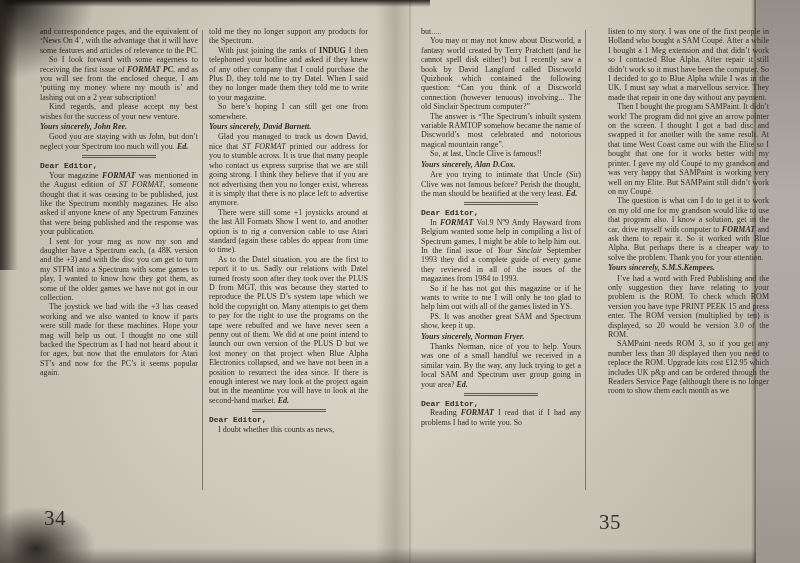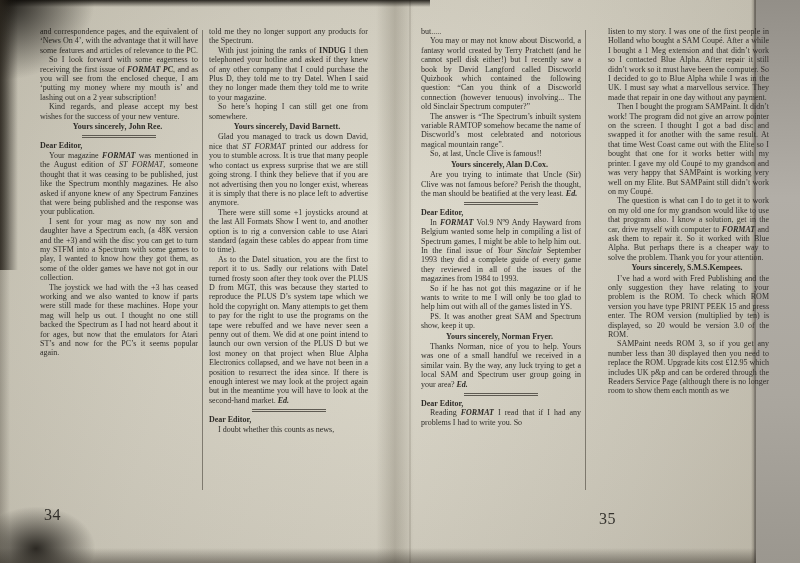--- a/index.html
+++ b/index.html
@@ -37,44 +37,45 @@
   .c1{left:40px;width:158px;}
   .c2{left:209px;width:159px;}
   .c3{left:421px;width:160px;}
   .c4{left:608px;width:161px;}
   .vrule{position:absolute;top:30px;width:1px;height:460px;background:rgba(62,56,48,.55);}
   .r1{left:202px;}
   .r2{left:585px;}
   .para{margin:0;}
   .body{text-indent:9px;}
   .cont{text-indent:0;}
-  .sig{font-weight:bold;text-align:center;padding-right:3px;margin:1px 0;}
-  .heading{font-weight:bold;margin-top:3px;}
+  .sig{font-weight:bold;font-style:italic;text-align:left;padding-right:3px;margin:1px 0;}
+  .heading{font-weight:bold;margin-top:3px;font-family:Liberation Mono, monospace;}
   .divider{width:74px;height:1px;margin:4px auto 3px;
     border-top:1px solid #5e5a52;border-bottom:1px solid #5e5a52;}
-  .pagenum{position:absolute;font-size:16px;color:#35332e;letter-spacing:.5px;}
+  .pagenum{position:absolute;font-size:21px;color:#35332e;letter-spacing:.5px;}
   .pn34{left:44px;top:506px;}
   .pn35{left:599px;top:510px;}
 </style>
 </head>
 <body>
 
 <div class="photo">
 
   <div class="right-surface"></div>
   <div class="page-right-edge"></div>
   <div class="spine"></div>
   <div class="crease"></div>
   <div class="vignette"></div>
 
   <div class="col c1">
       <p class="para cont">and correspondence pages, and the equivalent of ‘News On 4’, with the advantage that it will have some features and articles of relevance to the PC.</p>
       <p class="para body">So I look forward with some eagerness to receiving the first issue of <b><i>FORMAT PC</i></b>, and as you will see from the enclosed cheque, I am ‘putting my money where my mouth is’ and lashing out on a 2 year subscription!</p>
       <p class="para body">Kind regards, and please accept my best wishes for the success of your new venture.</p>
       <p class="para sig">Yours sincerely, John Ree.</p>
+      <p class="para body">Good you are staying with us John, but don’t neglect your Spectrum too much will you. <b><i>Ed.</i></b></p>
       <div class="divider"></div>
       <p class="para heading">Dear Editor,</p>
       <p class="para body">Your magazine <b><i>FORMAT</i></b> was mentioned in the August edition of <i>ST FORMAT</i>, someone thought that it was ceasing to be published, just like the Spectrum monthly magazines. He also asked if anyone knew of any Spectrum Fanzines that were being published and the response was your publication.</p>
       <p class="para body">I sent for your mag as now my son and daughter have a Spectrum each, (a 48K version and the +3) and with the disc you can get to turn my STFM into a Spectrum with some games to play, I wanted to know how they got them, as some of the older games we have not got in our collection.</p>
       <p class="para body">The joystick we had with the +3 has ceased working and we also wanted to know if parts were still made for these machines. Hope your mag will help us out. I thought no one still backed the Spectrum as I had not heard about it for ages, but now that the emulators for Atari ST’s and now for the PC’s it seems popular again.</p>
     </div>
   <div class="col c2">
       <p class="para cont">told me they no longer support any products for the Spectrum.</p>
       <p class="para body">With just joining the ranks of <b>INDUG</b> I then telephoned your hotline and asked if they knew of any other company that I could purchase the Plus D, they told me to try Datel. When I said they no longer made them they told me to write to your magazine.</p>
       <p class="para body">So here’s hoping I can still get one from somewhere.</p>

